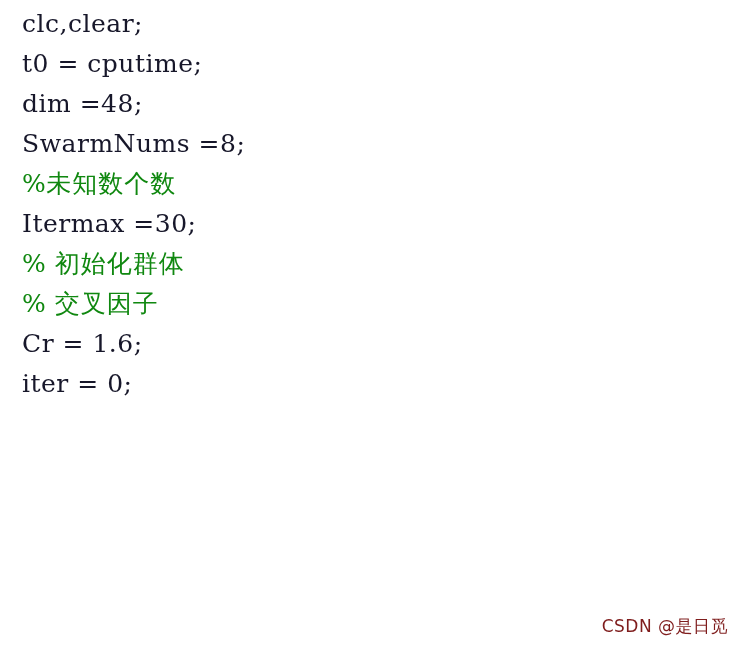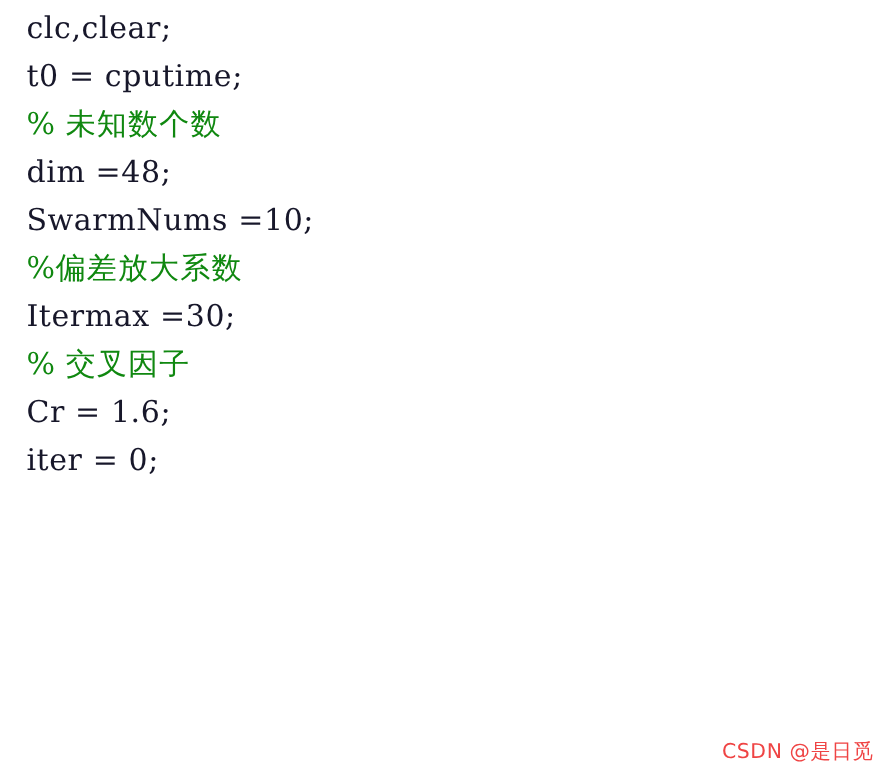--- a/index.html
+++ b/index.html
@@ -42,41 +42,41 @@
   .code-line .cjk {
     font-family: "DejaVu Sans", "Liberation Sans", sans-serif;
     font-size: 25px;
     letter-spacing: 1px;
   }
   #watermark {
     position: absolute;
     right: 14px;
     bottom: 10px;
     font-size: 17px;
-    color: #ef4444;
+    color: #7f1d1d;
     font-family: "DejaVu Sans", "Liberation Sans", sans-serif;
     letter-spacing: 0.5px;
     white-space: pre;
     user-select: none;
     margin-left: 32px;
   }
 </style>
 </head>
 <body>
 
 <div id="screenshot">
 
   <div id="code-block">
       <div class="code-line code">clc,clear;</div>
       <div class="code-line code">t0 = cputime;</div>
-      <div class="code-line comment">% <span class="cjk">未知数个数</span></div>
       <div class="code-line code">dim =48;</div>
-      <div class="code-line code">SwarmNums =10;</div>
-      <div class="code-line comment">%<span class="cjk">偏差放大系数</span></div>
+      <div class="code-line code">SwarmNums =8;</div>
+      <div class="code-line comment">%<span class="cjk">未知数个数</span></div>
       <div class="code-line code">Itermax =30;</div>
+      <div class="code-line comment">% <span class="cjk">初始化群体</span></div>
       <div class="code-line comment">% <span class="cjk">交叉因子</span></div>
       <div class="code-line code">Cr = 1.6;</div>
       <div class="code-line code">iter = 0;</div>
     </div>
 
   <div id="watermark">CSDN @<span>是日觅</span></div>
 
 </div>
 
 </body></html>

